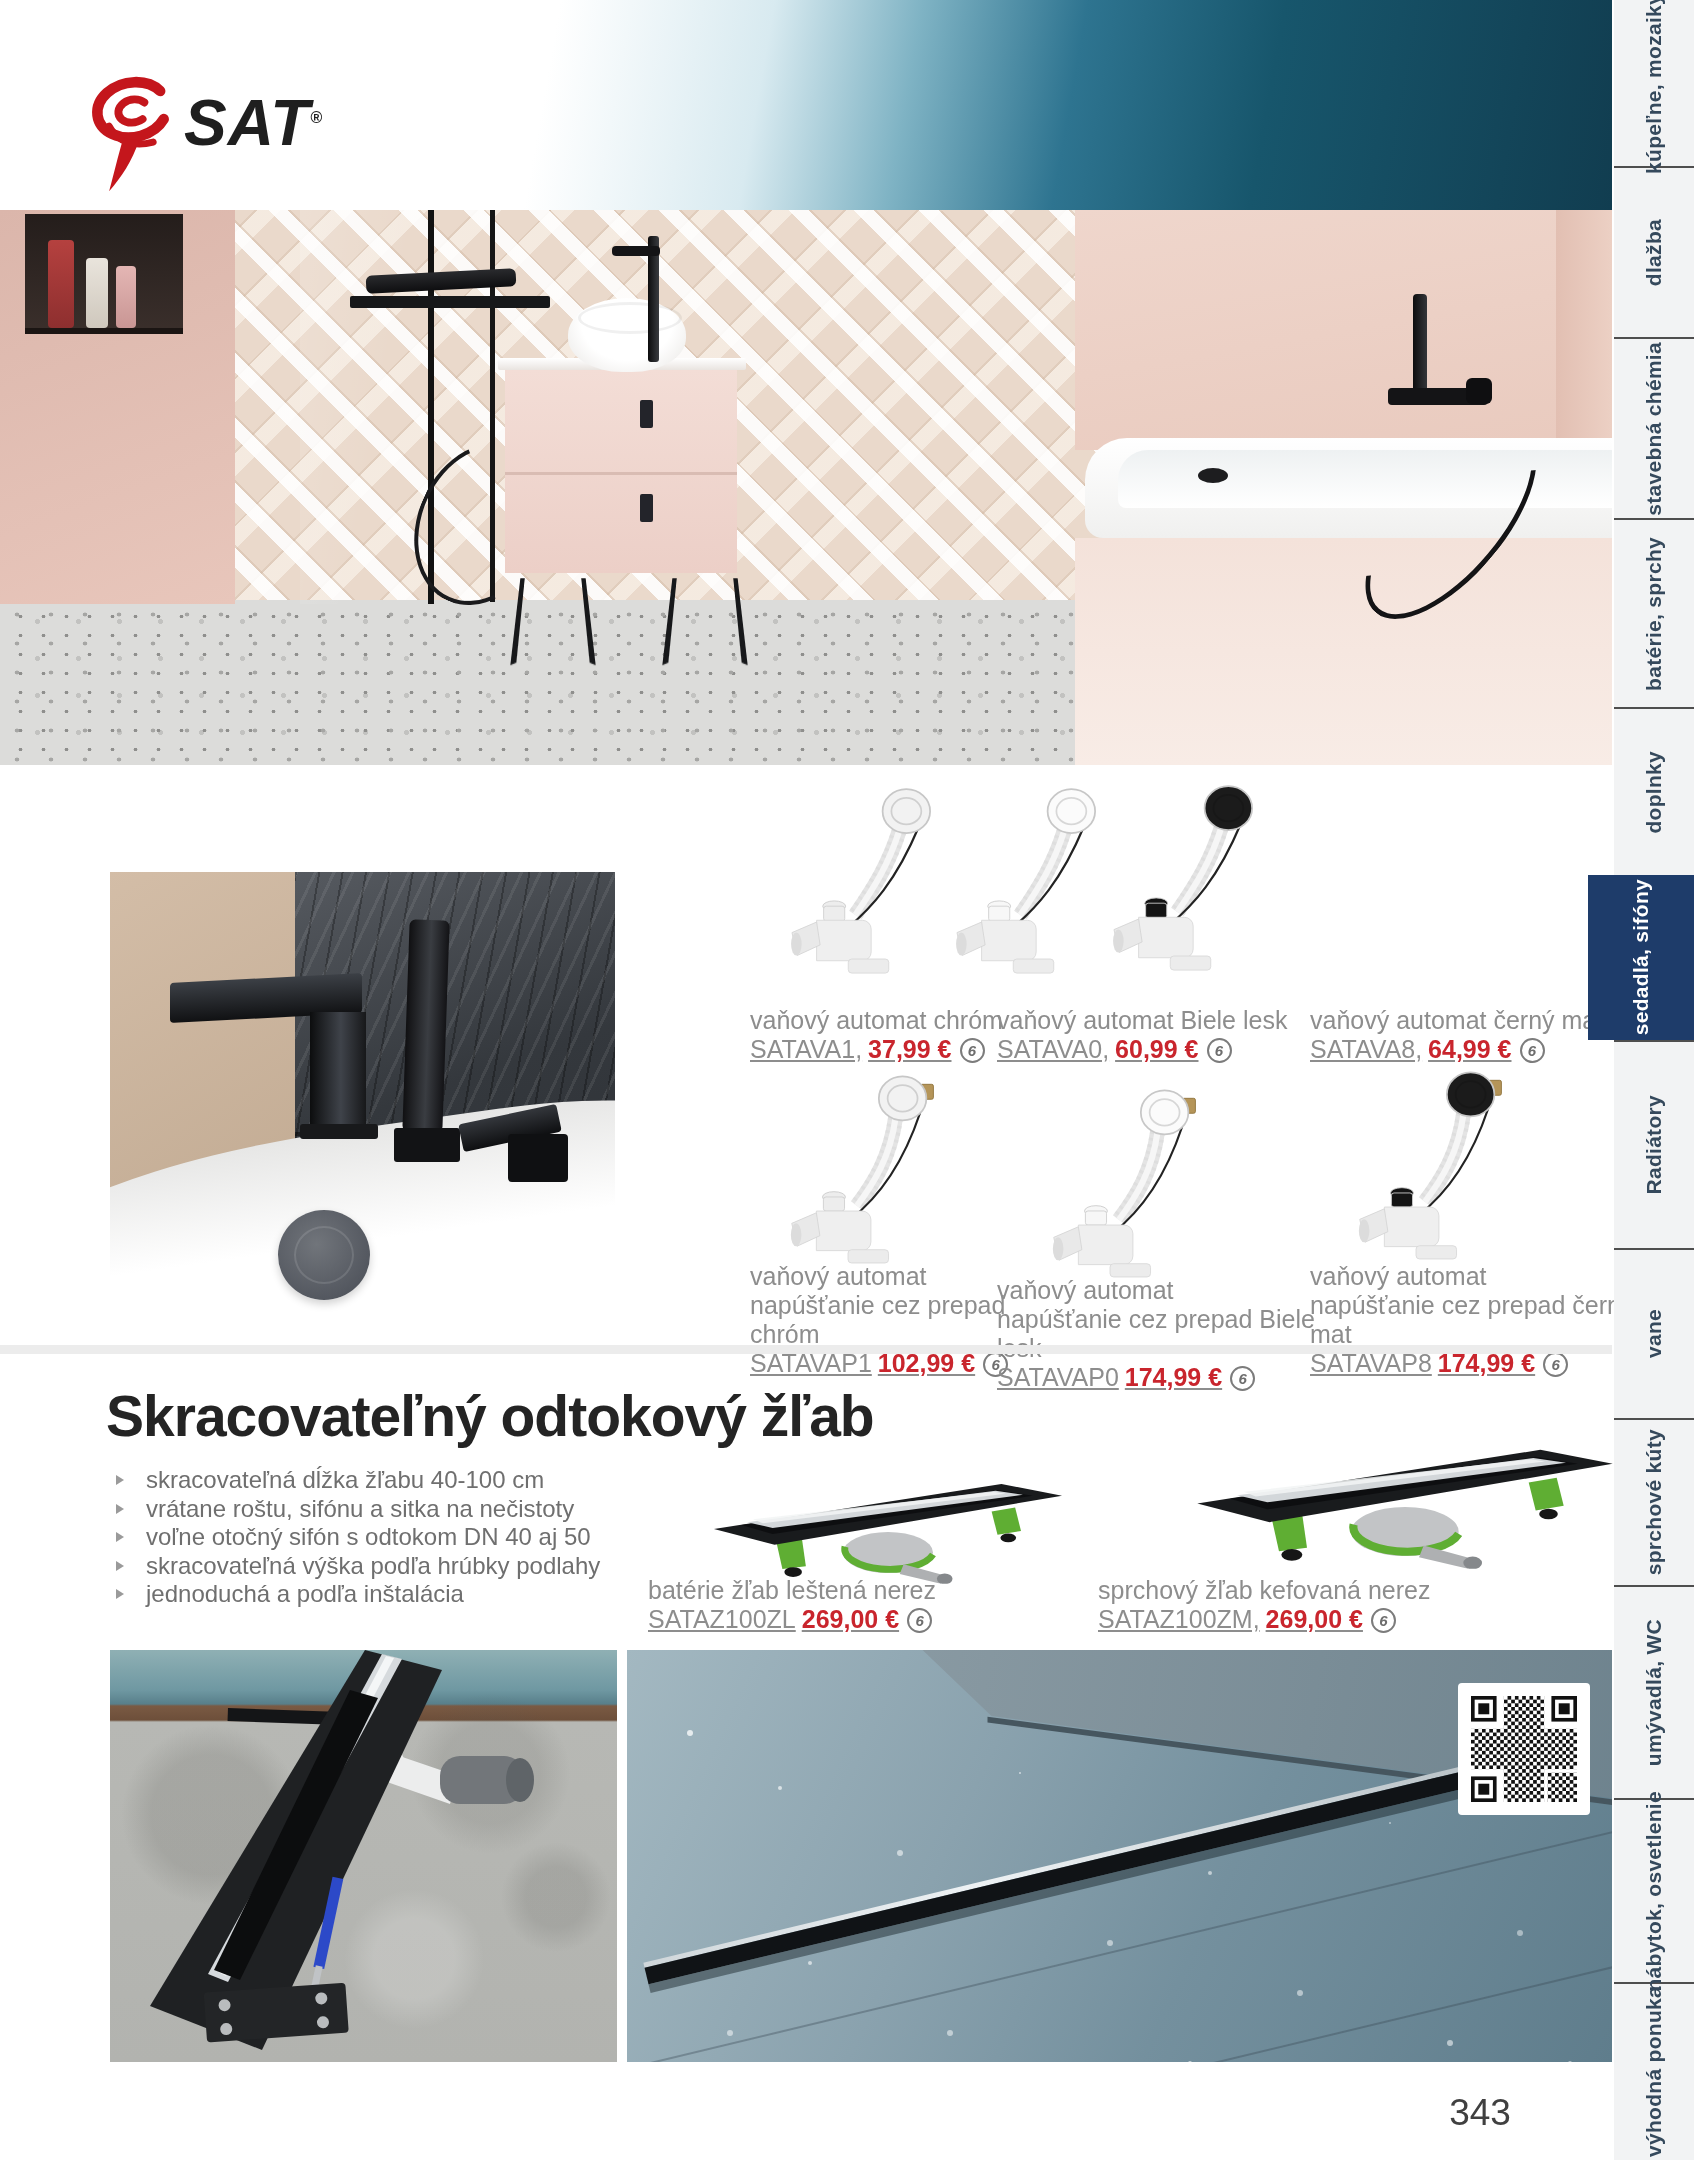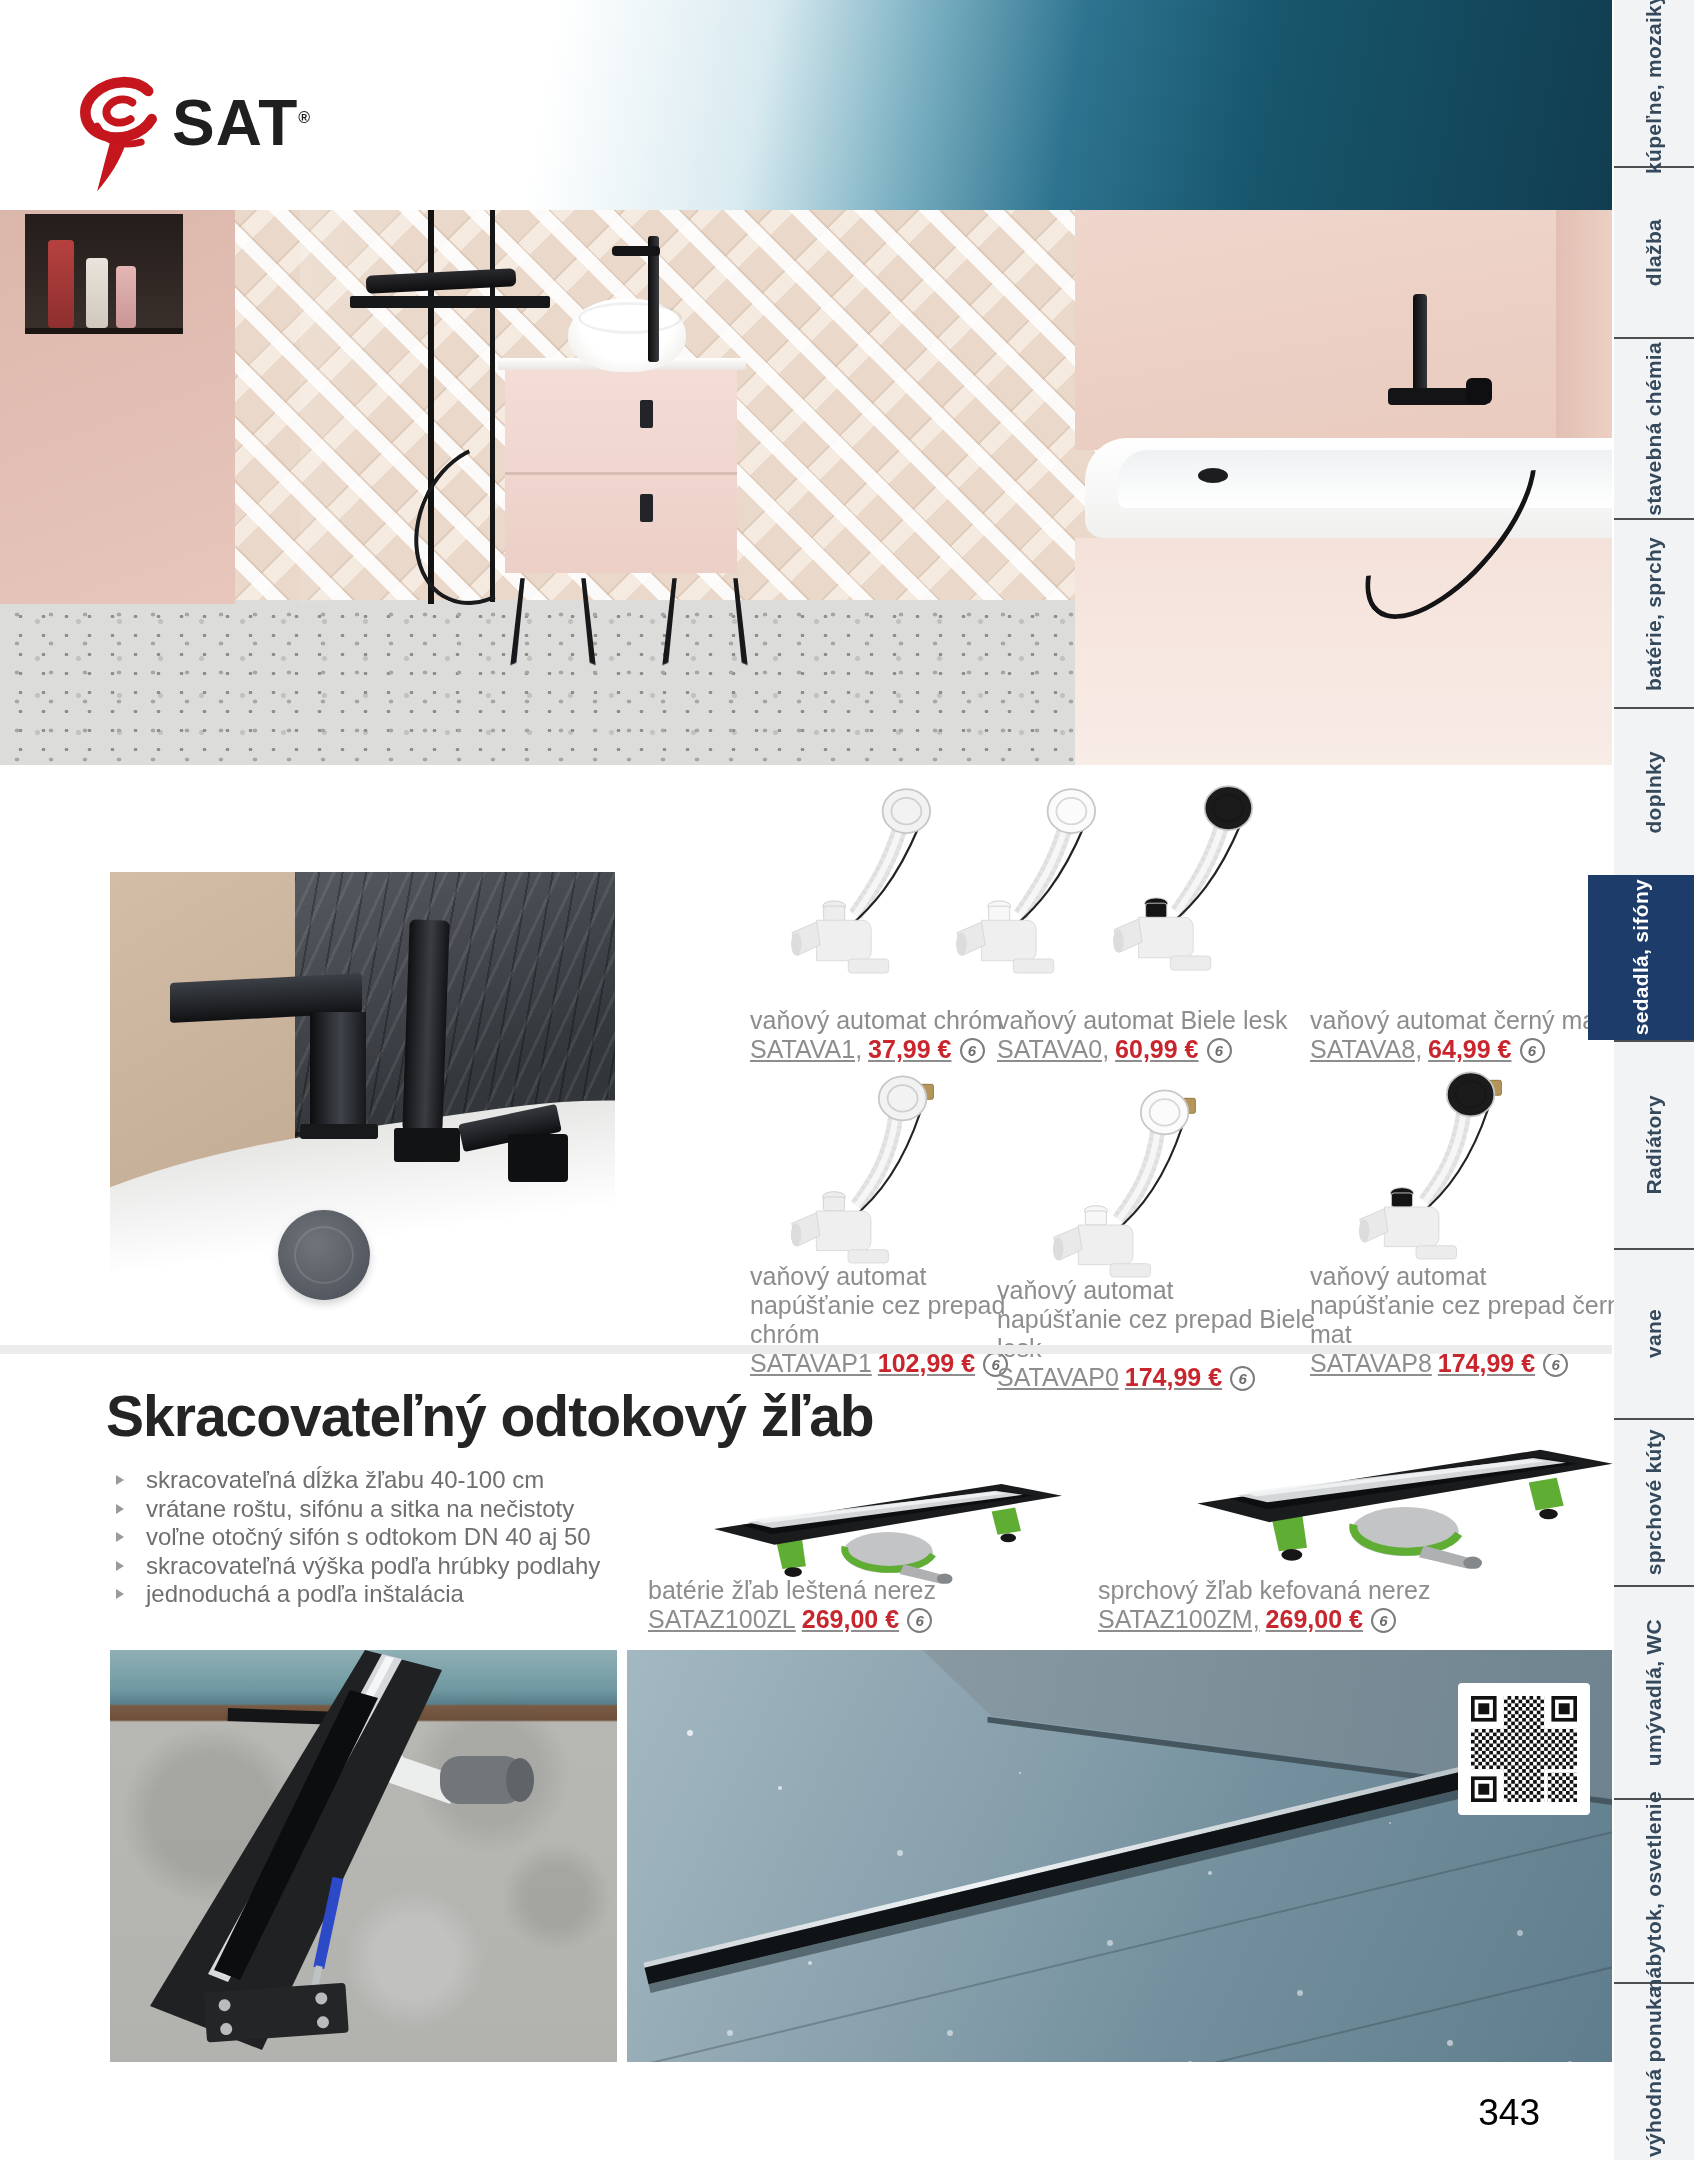--- a/index.html
+++ b/index.html
@@ -4,21 +4,21 @@
 <style>
   html,body{margin:0;padding:0;background:#ffffff;}
   .page{position:relative;width:1694px;height:2160px;background:#fff;overflow:hidden;
         font-family:"Liberation Sans",sans-serif;}
 
   
   .top-band{position:absolute;left:0;top:0;width:1612px;height:210px;
     background:linear-gradient(100deg,#ffffff 0%,#ffffff 34%,#d8eaf0 47%,#7fb3c4 56%,#2e7490 66%,#17566c 78%,#113d50 100%);}
 
   
-  .logo{position:absolute;left:76px;top:64px;width:300px;height:130px;}
+  .logo{position:absolute;left:88px;top:64px;width:300px;height:130px;font-style:italic;}
   .logo svg{position:absolute;left:0;top:8px;}
   .logo-text{position:absolute;left:96px;top:22px;font-size:64px;font-weight:800;color:#1f1f1f;letter-spacing:1px;}
   .logo-text .reg{font-size:16px;font-weight:700;vertical-align:super;color:#1f1f1f;}
 
   
   .h1{position:absolute;font-size:57px;font-weight:700;color:#242424;letter-spacing:-1px;}
   .h1a{left:106px;top:778px;}
   .h1b{left:106px;top:1383px;}
 
   
@@ -142,22 +142,22 @@
     120px 230px 0 -1px rgba(255,255,255,.6),260px 300px 0 0 rgba(255,255,255,.5),
     520px 140px 0 -1px rgba(255,255,255,.55),610px 260px 0 0 rgba(255,255,255,.5),
     700px 90px 0 -2px rgba(255,255,255,.5),760px 310px 0 0 rgba(255,255,255,.55),
     40px 300px 0 0 rgba(255,255,255,.5),500px 330px 0 -1px rgba(255,255,255,.6),
     830px 200px 0 0 rgba(255,255,255,.45),880px 330px 0 -1px rgba(255,255,255,.5);}
   .qr{left:831px;top:33px;width:132px;height:132px;background:#fff;border-radius:4px;z-index:3;}
   .qr svg{position:absolute;left:13px;top:13px;}
 
   
   .footer-info{position:absolute;left:78px;top:2097px;font-size:22.5px;color:#4e4e4e;}
-  .page-num{position:absolute;left:1420px;top:2092px;width:120px;text-align:right;
-    font-size:37px;color:#000000;}
+  .page-num{position:absolute;left:1420px;top:2092px;width:120px;text-align:center;
+    font-size:37px;color:#404040;}
 
   
   .sidebar{position:absolute;left:1588px;top:0;width:106px;height:2160px;
     display:flex;flex-direction:column;align-items:flex-end;}
   .side-tab{width:80px;background:#f2f3f4;box-sizing:border-box;
     display:flex;align-items:center;justify-content:center;}
   .side-tab + .side-tab{border-top:2px solid #4e4e4e;}
   .side-tab span{writing-mode:vertical-rl;transform:rotate(180deg);
     font-size:21px;font-weight:600;color:#35495c;white-space:nowrap;letter-spacing:.3px;}
   .side-tab.active{width:106px;background:#1e3c6a;border-top:none;}

